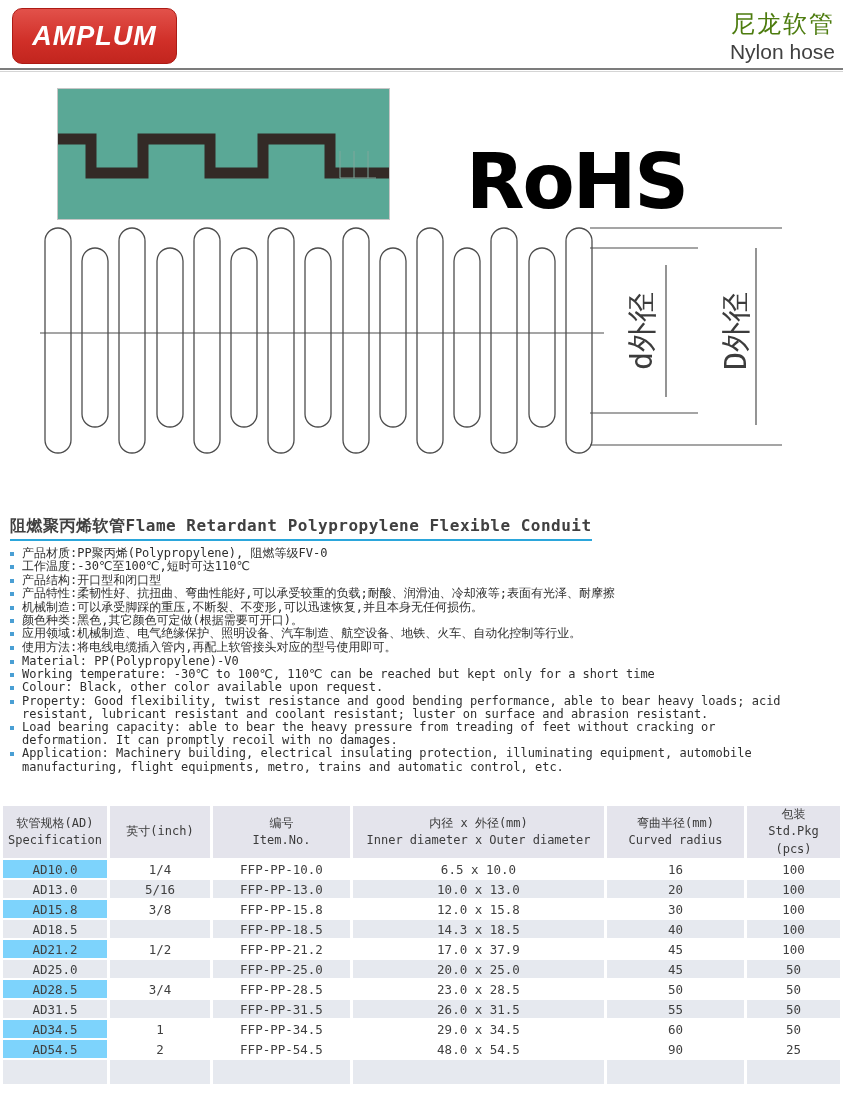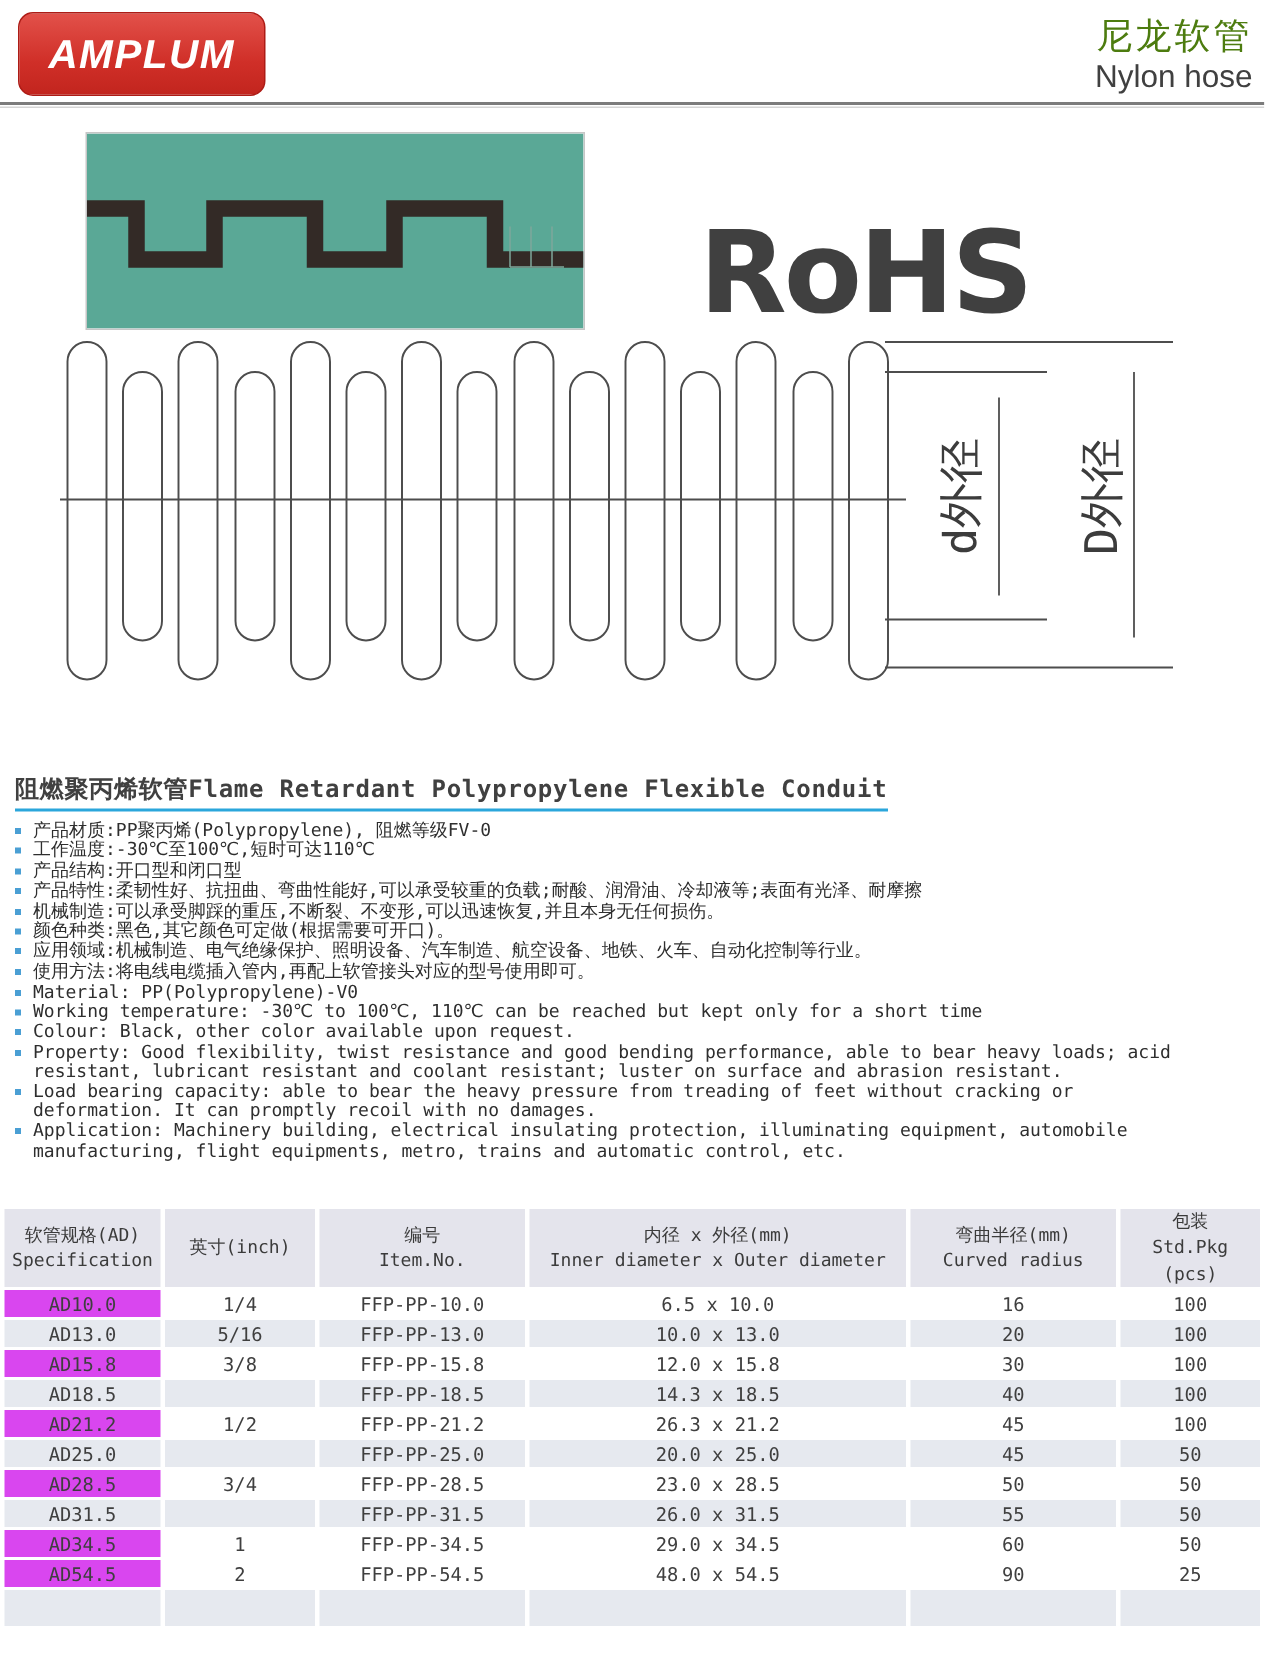--- a/index.html
+++ b/index.html
@@ -14,21 +14,21 @@
         font-style:italic;font-size:27px;letter-spacing:1px;}
   .title-zh{position:absolute;right:8px;top:8px;font-size:24px;letter-spacing:2px;color:#4d7c0f;text-align:right;}
   .title-en{position:absolute;right:8px;top:40px;font-size:21px;color:#404040;text-align:right;
         font-family:"Liberation Sans",sans-serif;}
   .hrule{position:absolute;left:0;top:68px;width:843px;height:2px;background:#7c7c7c;}
   .hrule2{position:absolute;left:0;top:71px;width:843px;height:1px;background:#d5d5d5;}
 
   
   .teal-img{position:absolute;left:57px;top:88px;width:331px;height:130px;border:1px solid #c6c6c6;}
   .rohs{position:absolute;left:466px;top:144px;font-family:"DejaVu Sans",sans-serif;
-        font-weight:800;font-size:76px;line-height:1;color:#404040;letter-spacing:-2px;
+        font-weight:800;font-size:76px;line-height:1;color:#000000;letter-spacing:-2px;
         transform:scaleX(1.0);transform-origin:left top;}
 
   
   .diagram{position:absolute;left:0;top:225px;}
   .diagram line{stroke:#4d4d4d;stroke-width:1.2;}
   .diagram rect{fill:#fff;stroke:#4d4d4d;stroke-width:1.3;}
   .diagram text{fill:#3c3c3c;font-size:30px;font-family:"DejaVu Sans Mono","DejaVu Sans",sans-serif;}
 
   
   .sec-title{position:absolute;left:10px;top:516px;margin:0;font-size:16px;font-weight:700;
@@ -42,21 +42,21 @@
   .dot{position:absolute;left:2px;top:5px;width:4px;height:4px;background:#4A9FD4;}
 
   
   table.spec{position:absolute;left:0;top:804px;width:843px;table-layout:fixed;
         border-collapse:separate;border-spacing:3px 2px;}
   table.spec th{background:#E4E4EC;font-weight:400;font-size:12px;color:#3b3b3b;
         height:50px;text-align:center;vertical-align:middle;line-height:1.45;padding:0;}
   table.spec td{background:#fff;height:18px;padding:0;text-align:center;
         font-size:12.5px;color:#3f3f3f;white-space:nowrap;}
   table.spec tr.alt td{background:#E6E9EF;}
-  table.spec td.spec-cell{background:#d946ef;}
+  table.spec td.spec-cell{background:#7dd3fc;}
   table.spec tr.tail td{height:24px;}
 </style>
 </head>
 <body>
 
 <div class="page">
 
   <div class="logo">
     <span>AMPLUM</span>
   </div>
@@ -195,21 +195,21 @@
           <td></td>
           <td>FFP-PP-18.5</td>
           <td>14.3 x 18.5</td>
           <td>40</td>
           <td>100</td>
         </tr>
         <tr>
           <td class="spec-cell">AD21.2</td>
           <td>1/2</td>
           <td>FFP-PP-21.2</td>
-          <td>26.3 x 21.2</td>
+          <td>17.0 x 37.9</td>
           <td>45</td>
           <td>100</td>
         </tr>
         <tr class="alt">
           <td class="spec-cell">AD25.0</td>
           <td></td>
           <td>FFP-PP-25.0</td>
           <td>20.0 x 25.0</td>
           <td>45</td>
           <td>50</td>

